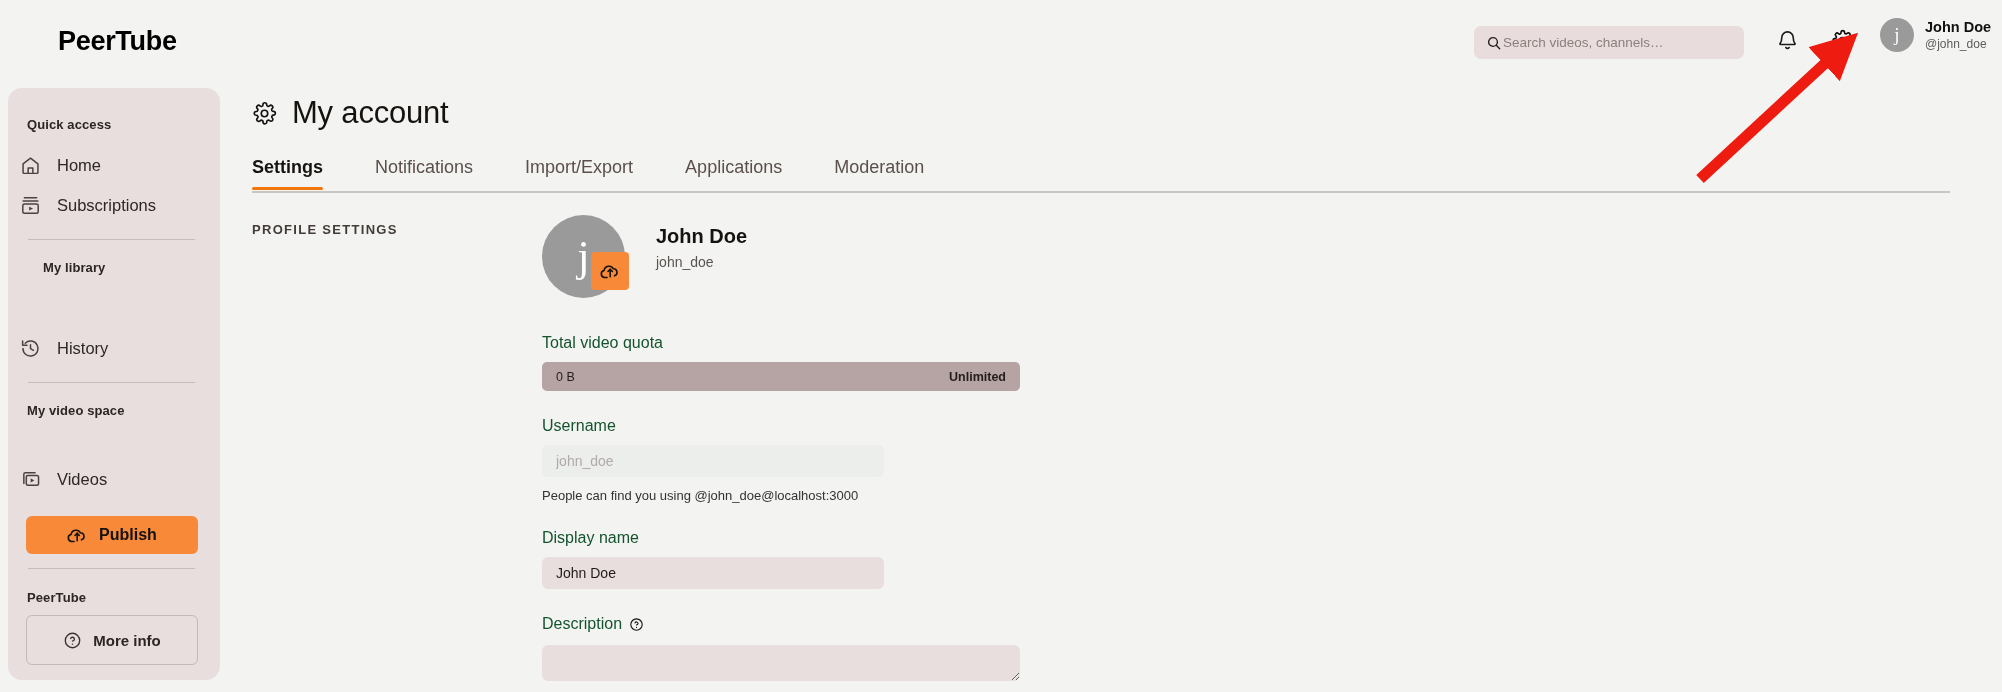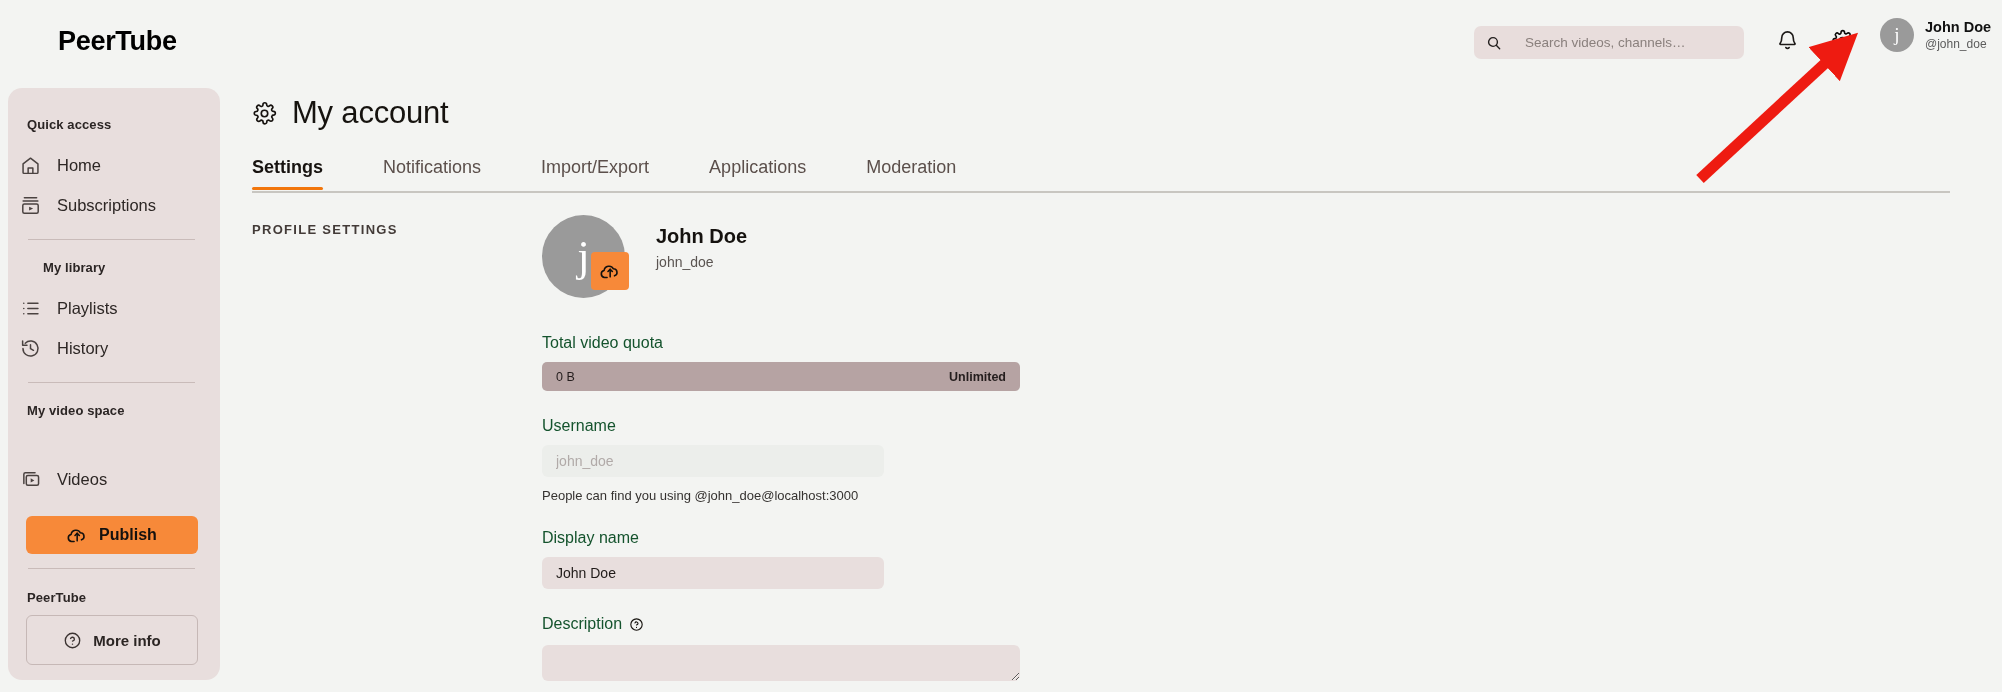--- a/index.html
+++ b/index.html
@@ -46,21 +46,21 @@
     position: absolute;
     left: 1474px;
     top: 26px;
     width: 270px;
     height: 33px;
     background: #e8dddc;
     border-radius: 7px;
     display: flex;
     align-items: center;
     padding: 0 12px;
-    gap: 23px;
+    gap: 1px;
     border: none;
   }
   .search-icon { width: 16px; height: 16px; flex: 0 0 16px; display:block; }
   .search-input {
     border: none;
     outline: none;
     background: transparent;
     font-family: "Liberation Sans", sans-serif;
     font-size: 13.5px;
     color: #6b6360;
@@ -246,21 +246,21 @@
   }
 
   .tabs {
     position: absolute;
     top: 72px;
     left: 2px;
     right: 52px;
     height: 36px;
     display: flex;
     align-items: flex-start;
-    gap: 16px;
+    gap: 8px;
     border-bottom: 2px solid #c8c6c1;
   }
   .tab {
     font-size: 18px;
     color: #5b4f4b;
     padding: 0 0 10px 0;
     margin-right: 44px;
     cursor: pointer;
     background: none;
     border: none;
@@ -486,33 +486,20 @@
         <polygon points="10.4 13.3 15 15.5 10.4 17.7" fill="#4a4240" stroke="none"></polygon>
       </svg>
     </span>
     <span class="lbl">Subscriptions</span>
   </div>
 
   <div class="side-divider div-1"></div>
 
   <div class="side-head side-sec-lib">My library</div>
 
-  <div class="side-item it-play">
-    <span class="ico">
-      <svg viewBox="0 0 24 24" width="21" height="21" fill="none" stroke="#4a4240" stroke-width="1.8" stroke-linecap="round">
-        <line x1="9" y1="6" x2="20.5" y2="6"></line>
-        <line x1="9" y1="12" x2="20.5" y2="12"></line>
-        <line x1="9" y1="18" x2="20.5" y2="18"></line>
-        <circle cx="4.3" cy="6" r="0.9" fill="#4a4240" stroke="none"></circle>
-        <circle cx="4.3" cy="12" r="0.9" fill="#4a4240" stroke="none"></circle>
-        <circle cx="4.3" cy="18" r="0.9" fill="#4a4240" stroke="none"></circle>
-      </svg>
-    </span>
-    <span class="lbl">Playlists</span>
-  </div>
 
   <div class="side-item it-hist">
     <span class="ico">
       <svg viewBox="0 0 24 24" width="21" height="21" fill="none" stroke="#4a4240" stroke-width="1.7" stroke-linecap="round" stroke-linejoin="round">
         <path d="M3.4 12a8.6 8.6 0 1 0 2.6-6.1"></path>
         <polyline points="3 3.4 3 8.4 8 8.4"></polyline>
         <polyline points="12 7.6 12 12.2 15.4 14.1"></polyline>
       </svg>
     </span>
     <span class="lbl">History</span>

